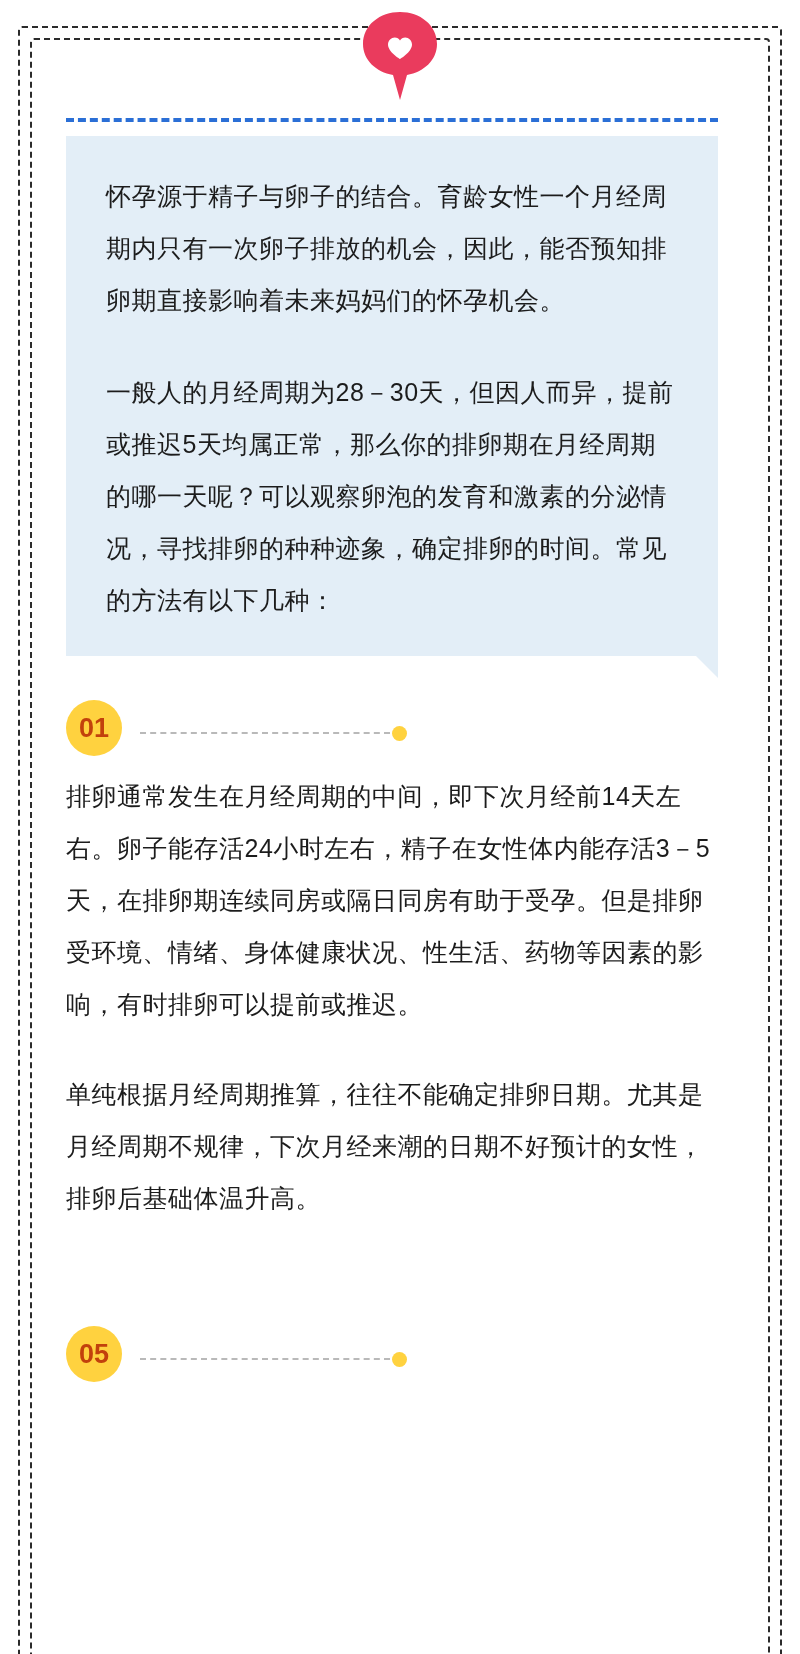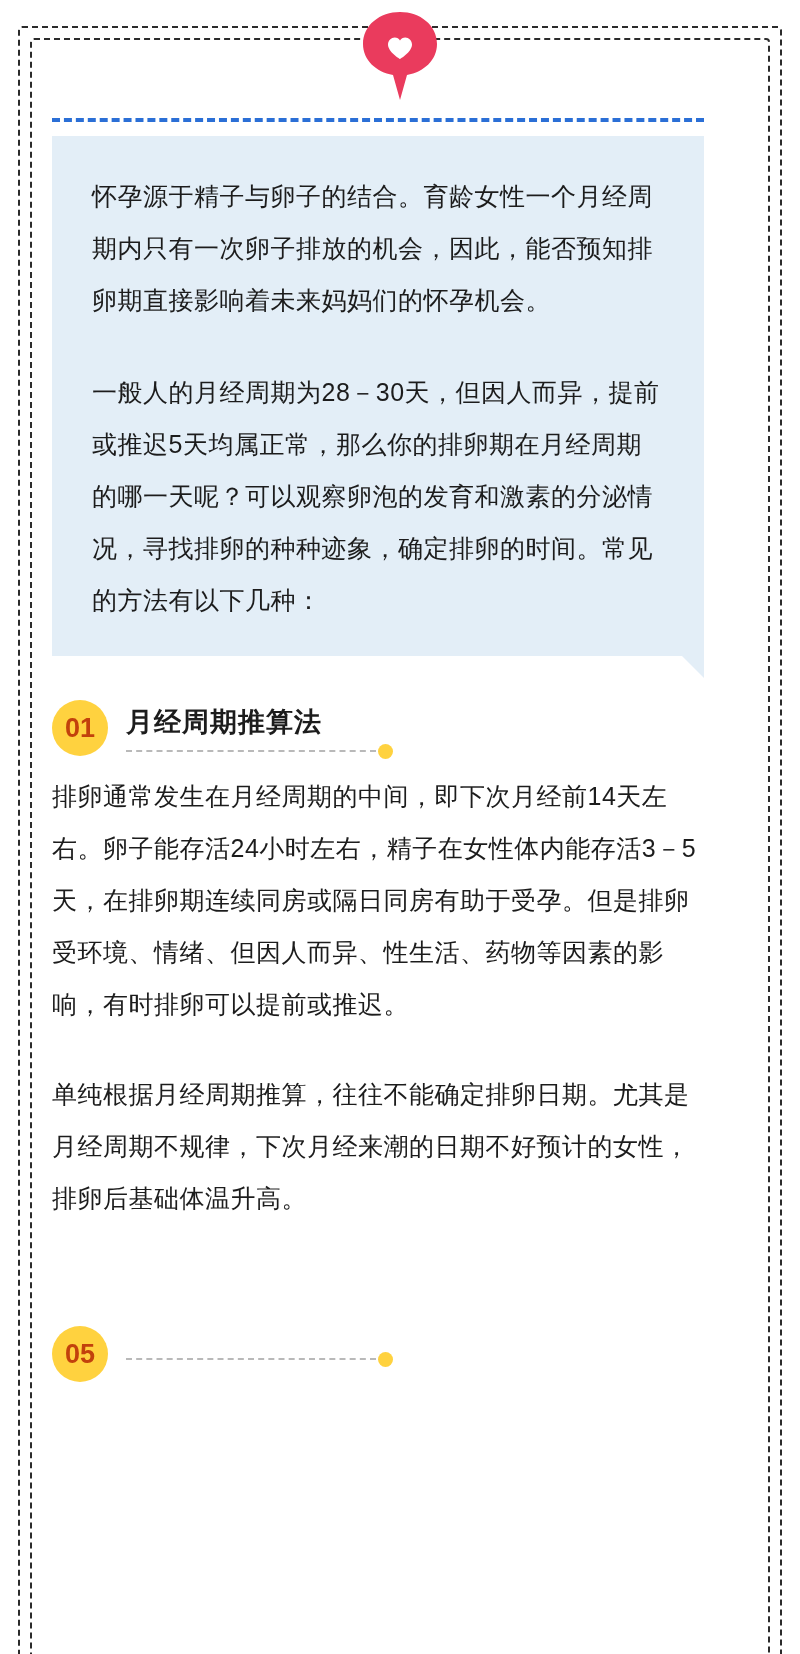--- a/index.html
+++ b/index.html
@@ -43,21 +43,21 @@
     left: 50%;
     transform: translateX(-50%);
     top: 10px;
     width: 78px;
     height: 92px;
     z-index: 5;
   }
 
   .content {
     position: absolute;
-    left: 52px;
+    left: 66px;
     top: 118px;
     width: 700px;
   }
 
   
   .intro-rule {
     width: 652px;
     height: 0;
     border-top: 4px dashed #2b6fd6;
     margin-bottom: 14px;
@@ -167,27 +167,26 @@
     <div class="intro-rule"></div>
 
     <div class="intro-box">
       <p class="intro-p">怀孕源于精子与卵子的结合。育龄女性一个月经周期内只有一次卵子排放的机会，因此，能否预知排卵期直接影响着未来妈妈们的怀孕机会。</p>
       <p class="intro-p">一般人的月经周期为28－30天，但因人而异，提前或推迟5天均属正常，那么你的排卵期在月经周期的哪一天呢？可以观察卵泡的发育和激素的分泌情况，寻找排卵的种种迹象，确定排卵的时间。常见的方法有以下几种：</p>
     </div>
 
     <div class="section-head">
       <div class="num-circle">01</div>
       <div class="head-text-wrap">
-        <div class="head-text">月经周期推算法</div>
         <div class="head-underline"></div>
         <div class="head-dot" style="left:252px;"></div>
       </div>
     </div>
 
-    <p class="body-p">排卵通常发生在月经周期的中间，即下次月经前14天左右。卵子能存活24小时左右，精子在女性体内能存活3－5天，在排卵期连续同房或隔日同房有助于受孕。但是排卵受环境、情绪、但因人而异、性生活、药物等因素的影响，有时排卵可以提前或推迟。</p>
+    <p class="body-p">排卵通常发生在月经周期的中间，即下次月经前14天左右。卵子能存活24小时左右，精子在女性体内能存活3－5天，在排卵期连续同房或隔日同房有助于受孕。但是排卵受环境、情绪、身体健康状况、性生活、药物等因素的影响，有时排卵可以提前或推迟。</p>
     <p class="body-p">单纯根据月经周期推算，往往不能确定排卵日期。尤其是月经周期不规律，下次月经来潮的日期不好预计的女性，排卵后基础体温升高。</p>
 
     <div class="gap-large"></div>
 
     <div class="section-head">
       <div class="num-circle">05</div>
       <div class="head-text-wrap">
         <div class="head-underline"></div>
         <div class="head-dot" style="left:252px;"></div>
       </div>

